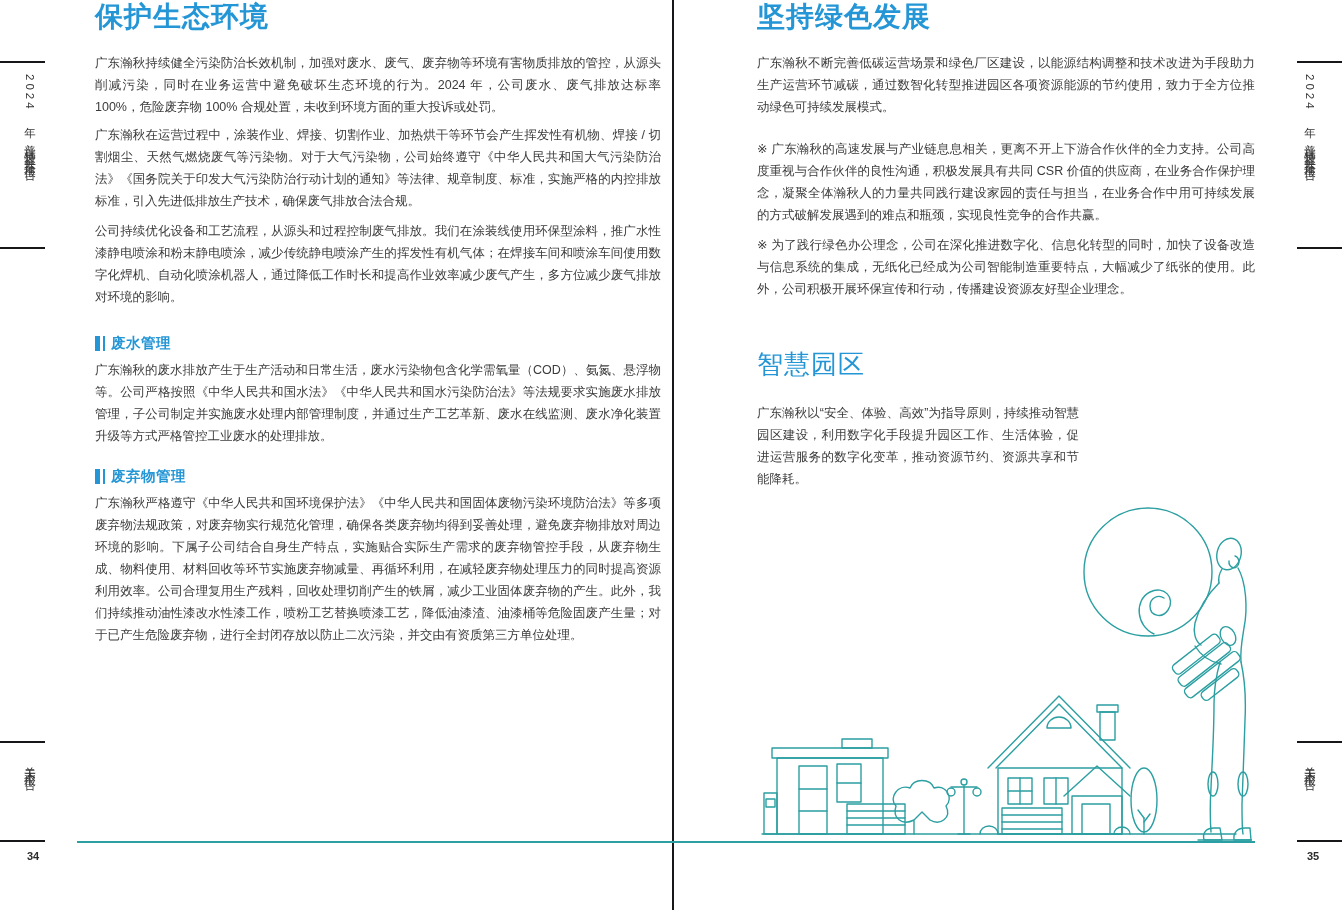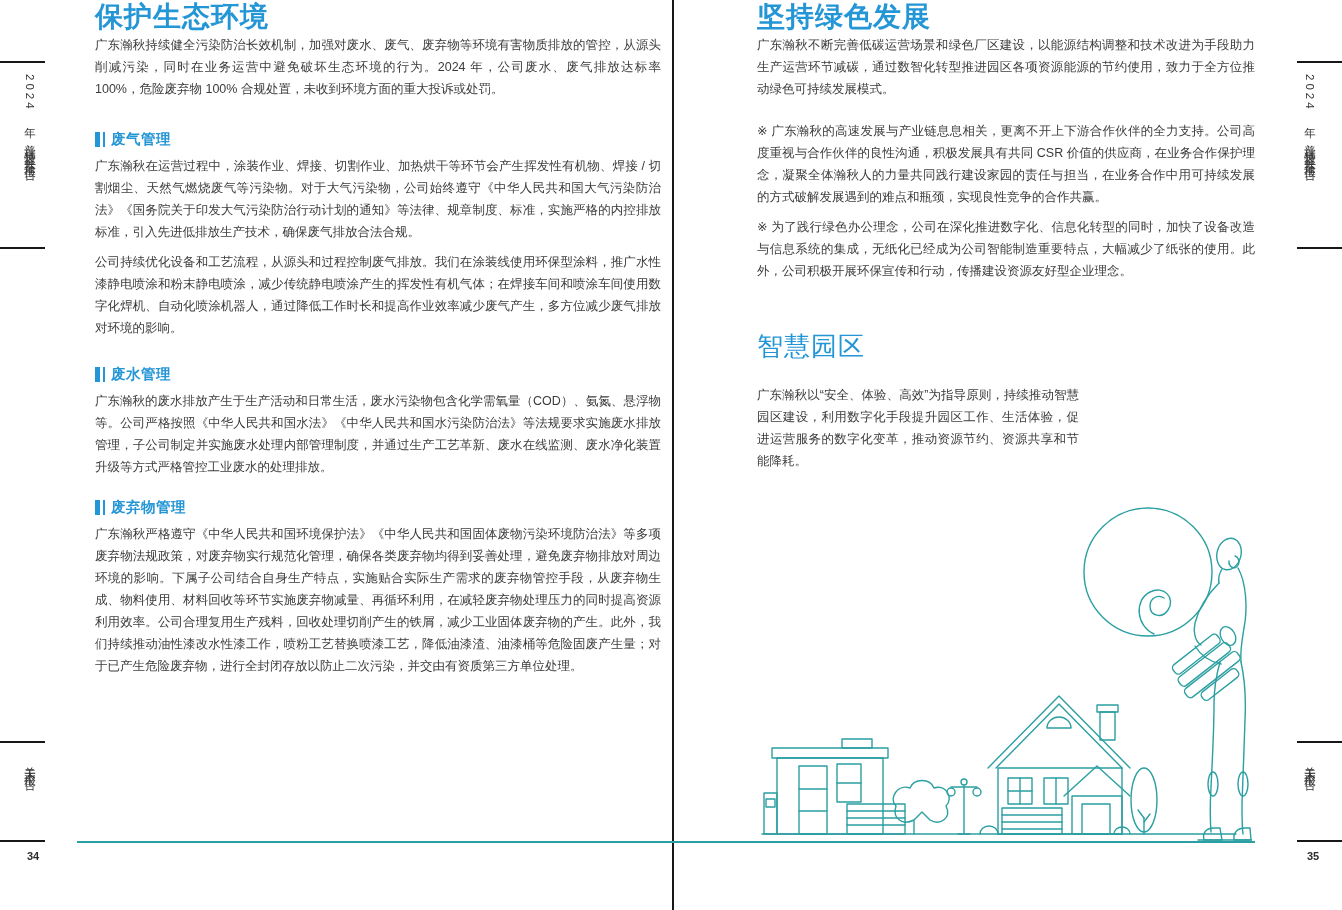--- a/index.html
+++ b/index.html
@@ -22,21 +22,21 @@
   .page { position:absolute; top:0; }
   .page-left  { left:95px;  width:566px; }
   .page-right { left:757px; width:498px; }
 
   h1.title { font-size:28px; line-height:34px; font-weight:700;
              color:#2496d6; letter-spacing:1px; }
   h2.title2 { font-size:26px; line-height:32px; font-weight:400; color:#2496d6;
               letter-spacing:1px; margin-top:48px; }
 
   p.body { font-size:12.5px; line-height:22px; color:#3b3b3b; text-align:justify; }
-  .intro { }
+  .intro { margin-top:18px; }
 
   .sec-head { display:flex; align-items:center; font-size:14.5px; font-weight:700;
               color:#2496d6; letter-spacing:0.5px; }
   .bar-thick { width:5px; height:15px; background:#2496d6; margin-right:3px; }
   .bar-thin  { width:2px; height:15px; background:#2496d6; margin-right:6px; } .mt6 { margin-top:6px; } .mt8 { margin-top:8px; }
   .mt20 { margin-top:20px;text-align:center; } .mt26 { margin-top:26px; }
   .narrow { width:322px; margin-top:22px; }
 
   .illus { position:absolute; left:752px; top:486px; width:500px; height:362px; }
   .illus svg { width:100%; height:100%; }
@@ -63,25 +63,20 @@
   <div class="v-text" style="left:1302px; top:757px">关于本报告</div>
   <div class="rule r" style="top:840px"></div>
   <div class="pagenum" style="left:1307px; top:850px">35</div>
 
   <div class="teal-rule"></div>
 
   <div class="page page-left">
     <h1 class="title">保护生态环境</h1>
     <p class="body intro">广东瀚秋持续健全污染防治长效机制，加强对废水、废气、废弃物等环境有害物质排放的管控，从源头削减污染，同时在业务运营中避免破坏生态环境的行为。2024 年，公司废水、废气排放达标率 100%，危险废弃物 100% 合规处置，未收到环境方面的重大投诉或处罚。</p>
 
-    <h3 class="sec-head mt26" style="margin-top:30px">
-      <span class="bar-thick"></span>
-      <span class="bar-thin"></span>
-      <span>废气管理</span>
-    </h3>
     <p class="body mt6">广东瀚秋在运营过程中，涂装作业、焊接、切割作业、加热烘干等环节会产生挥发性有机物、焊接 / 切割烟尘、天然气燃烧废气等污染物。对于大气污染物，公司始终遵守《中华人民共和国大气污染防治法》《国务院关于印发大气污染防治行动计划的通知》等法律、规章制度、标准，实施严格的内控排放标准，引入先进低排放生产技术，确保废气排放合法合规。</p>
     <p class="body mt8">公司持续优化设备和工艺流程，从源头和过程控制废气排放。我们在涂装线使用环保型涂料，推广水性漆静电喷涂和粉末静电喷涂，减少传统静电喷涂产生的挥发性有机气体；在焊接车间和喷涂车间使用数字化焊机、自动化喷涂机器人，通过降低工作时长和提高作业效率减少废气产生，多方位减少废气排放对环境的影响。</p>
 
     <h3 class="sec-head mt26">
       <span class="bar-thick"></span>
       <span class="bar-thin"></span>
       <span>废水管理</span>
     </h3>
     <p class="body mt6">广东瀚秋的废水排放产生于生产活动和日常生活，废水污染物包含化学需氧量（COD）、氨氮、悬浮物等。公司严格按照《中华人民共和国水法》《中华人民共和国水污染防治法》等法规要求实施废水排放管理，子公司制定并实施废水处理内部管理制度，并通过生产工艺革新、废水在线监测、废水净化装置升级等方式严格管控工业废水的处理排放。</p>
 

